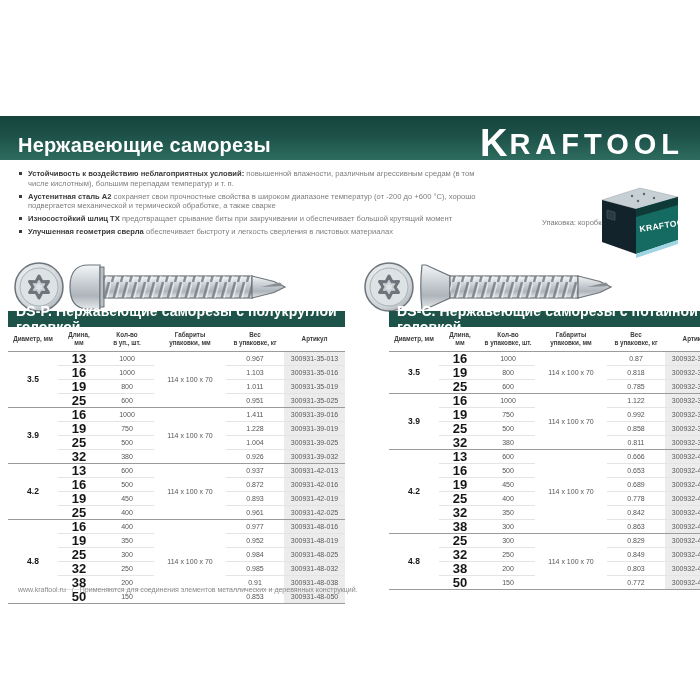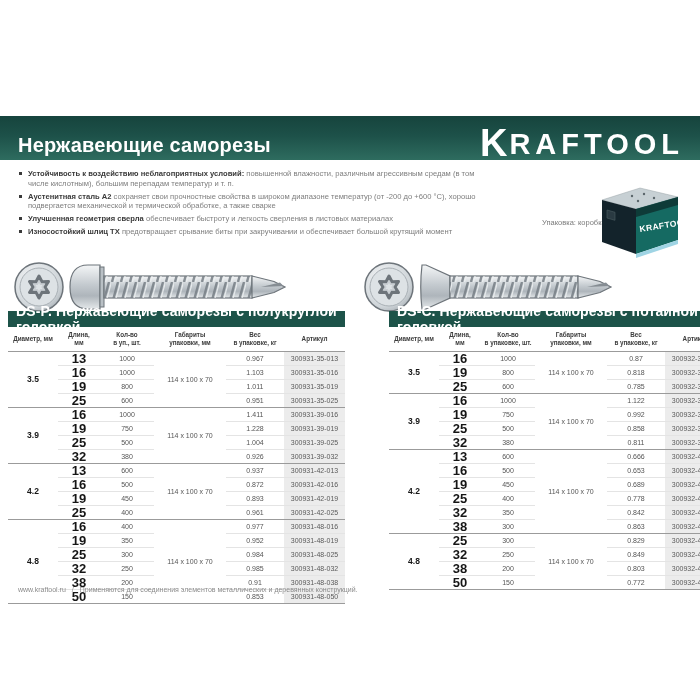--- a/index.html
+++ b/index.html
@@ -89,22 +89,22 @@
     <div class="page-title">Нержавеющие саморезы</div>
     <div class="logo">
       <span class="logo-k">K</span>
         <span>RAFTOOL</span>
     </div>
   </div>
 
   <ul class="abs features">
       <li><b>Устойчивость к воздействию неблагоприятных условий: </b><span>повышенной влажности, различным агрессивным средам (в том числе кислотным), большим перепадам температур и т. п.</span></li>
       <li><b>Аустенитная сталь А2 </b><span>сохраняет свои прочностные свойства в широком диапазоне температур (от -200 до +600 °С), хорошо подвергается механической и термической обработке, а также сварке</span></li>
+      <li><b>Износостойкий шлиц ТХ </b><span>предотвращает срывание биты при закручивании и обеспечивает большой крутящий момент</span></li>
       <li><b>Улучшенная геометрия сверла </b><span>обеспечивает быстроту и легкость сверления в листовых материалах</span></li>
-      <li><b>Износостойкий шлиц ТХ </b><span>предотвращает срывание биты при закручивании и обеспечивает большой крутящий момент</span></li>
     </ul>
 
   <div class="abs packaging-label">Упаковка: коробка</div>
   <svg class="abs" style="left:596px;top:182px;" width="86" height="76" viewBox="0 0 86 76">
     <polygon points="6,18 44,6 82,15 40,27" fill="#c7d0d4" stroke="#9aa4a8" stroke-width="0.5"></polygon>
     <circle cx="36" cy="14" r="1.2" fill="#5b666b"></circle>
       <circle cx="48" cy="12" r="1.2" fill="#5b666b"></circle>
     <circle cx="58" cy="16" r="1.2" fill="#5b666b"></circle>
       <circle cx="42" cy="19" r="1.2" fill="#5b666b"></circle>
     <polygon points="6,18 40,27 40,72 6,60" fill="#13232b"></polygon>

